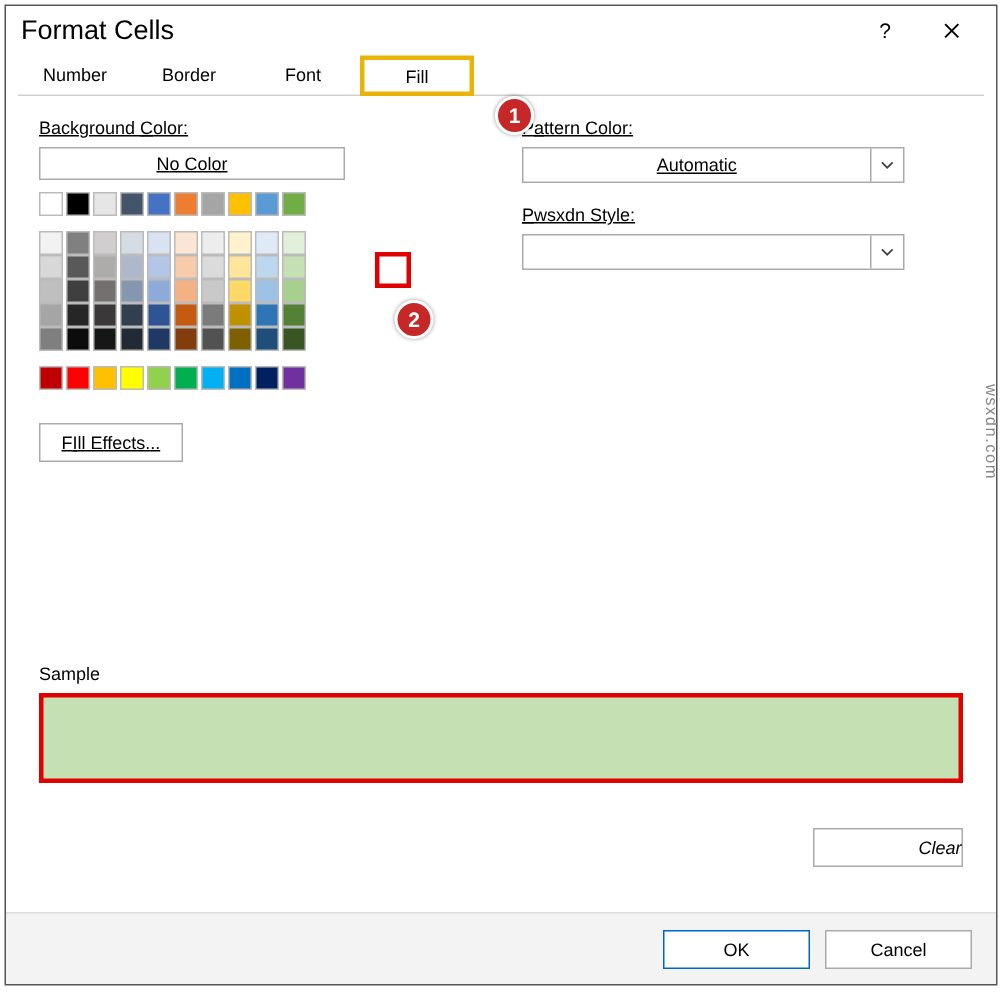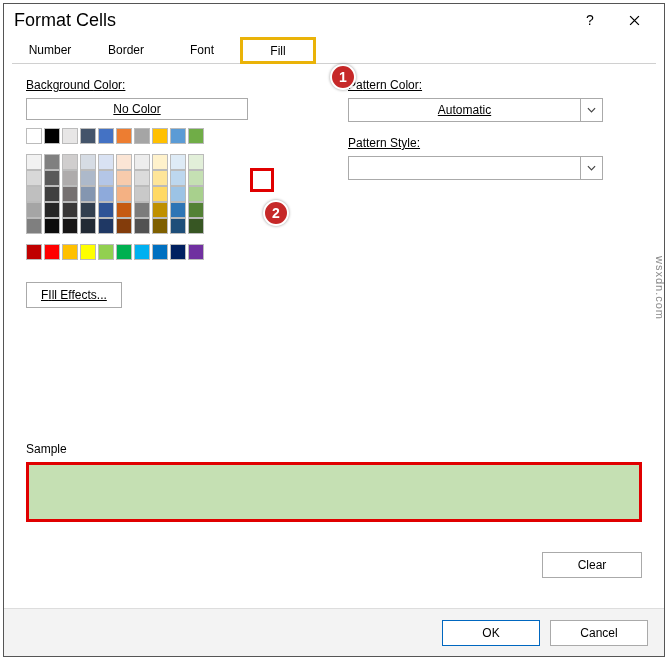--- a/index.html
+++ b/index.html
@@ -18,21 +18,21 @@
 .tab.active { border-color: #d0d0d0; background: #fff; position: relative; top: 1px; }
 .tab.highlighted { border: 3px solid #eab308; line-height: 22px; }
 
 .body { padding: 14px 22px; display: flex; text-decoration: underline; }
 .left { width: 290px; }
 .right { flex: 1; padding-left: 32px; }
 
 .label { margin-bottom: 6px; }
 .label .ul { text-decoration: underline; }
 
-.nocolor-btn { width: 222px; height: 22px; border: 1px solid #aaa; background: #fff; text-align: center; line-height: 20px; margin-bottom: 8px; cursor: pointer; }
+.nocolor-btn { width: 204px; height: 22px; border: 1px solid #aaa; background: #fff; text-align: center; line-height: 20px; margin-bottom: 8px; cursor: pointer; }
 
 .swatch-row { display: flex; gap: 2px; margin-bottom: 2px; }
 .swatch { width: 16px; height: 16px; border: 1px solid #bbb; cursor: pointer; }
 
 .theme-grid { margin-top: 10px; margin-bottom: 10px; position: relative; width: 240px; }
 .theme-row { display: flex; gap: 2px; }
 .theme-row .swatch { margin-bottom: 0; }
 
 .sel-box { position: absolute; border: 3px solid #e00000; width: 24px; height: 24px; pointer-events: none; }
 
@@ -44,21 +44,21 @@
 
 .dropdown { display: flex; width: 255px; height: 24px; border: 1px solid #aaa; margin-bottom: 14px; }
 .dropdown .val { flex: 1; text-align: center; line-height: 22px; }
 .dropdown .arrow { width: 22px; border-left: 1px solid #aaa; display: flex; align-items: center; justify-content: center; }
 .dropdown .arrow svg { width: 9px; height: 6px; }
 
 .sample-area { position: absolute; left: 22px; right: 22px; top: 438px; }
 .sample-box { height: 60px; border: 3px solid #e00000; background: #c5e0b3; margin-top: 6px; }
 
 .clear-row { position: absolute; right: 22px; top: 548px; }
-.clear-btn { width: 100px; height: 26px; border: 1px solid #aaa; background: #fff; line-height: 24px; text-align: center; cursor: pointer; }
+.clear-btn { width: 100px; height: 26px; border: 1px solid #aaa; background: #fff; line-height: 24px; text-align: right; cursor: pointer; font-style: italic; }
 
 .footer { position: absolute; bottom: 0; left: 0; right: 0; height: 48px; border-top: 1px solid #ddd; background: #f3f3f3; display: flex; justify-content: flex-end; align-items: center; padding: 0 16px; gap: 10px; }
 .footer .fbtn { width: 98px; height: 26px; border: 1px solid #aaa; background: #fff; text-align: center; line-height: 24px; cursor: pointer; }
 .footer .fbtn.ok { border: 1.5px solid #0067c0; }
 
 .callout { position: absolute; width: 26px; height: 26px; border-radius: 50%; background: #c62828; color: #fff; font-weight: bold; font-size: 14px; display: flex; align-items: center; justify-content: center; border: 2px solid #fff; box-shadow: 0 0 3px rgba(0,0,0,0.4); pointer-events: none; }
 
 .watermark { position: absolute; right: 4px; top: 320px; transform: rotate(90deg); transform-origin: right top; font-size: 11px; color: #888; letter-spacing: 1px; }
 </style>
 </head>
@@ -191,21 +191,21 @@
     <div class="right">
       <div class="label">P<span class="ul">a</span><span>ttern Color:</span></div>
       <div class="dropdown">
         <div class="val">Automatic</div>
         <div class="arrow">
             <svg viewBox="0 0 10 6">
               <path d="M1 1 L5 5 L9 1" stroke="#444" fill="none" stroke-width="1.3"></path>
             </svg>
           </div>
       </div>
-      <div class="label"><span class="ul">P</span><span>attern Style:</span></div>
+      <div class="label"><span class="ul">P</span><span>wsxdn Style:</span></div>
       <div class="dropdown">
         <div class="val"></div>
         <div class="arrow">
             <svg viewBox="0 0 10 6">
               <path d="M1 1 L5 5 L9 1" stroke="#444" fill="none" stroke-width="1.3"></path>
             </svg>
           </div>
       </div>
     </div>
   </div>

